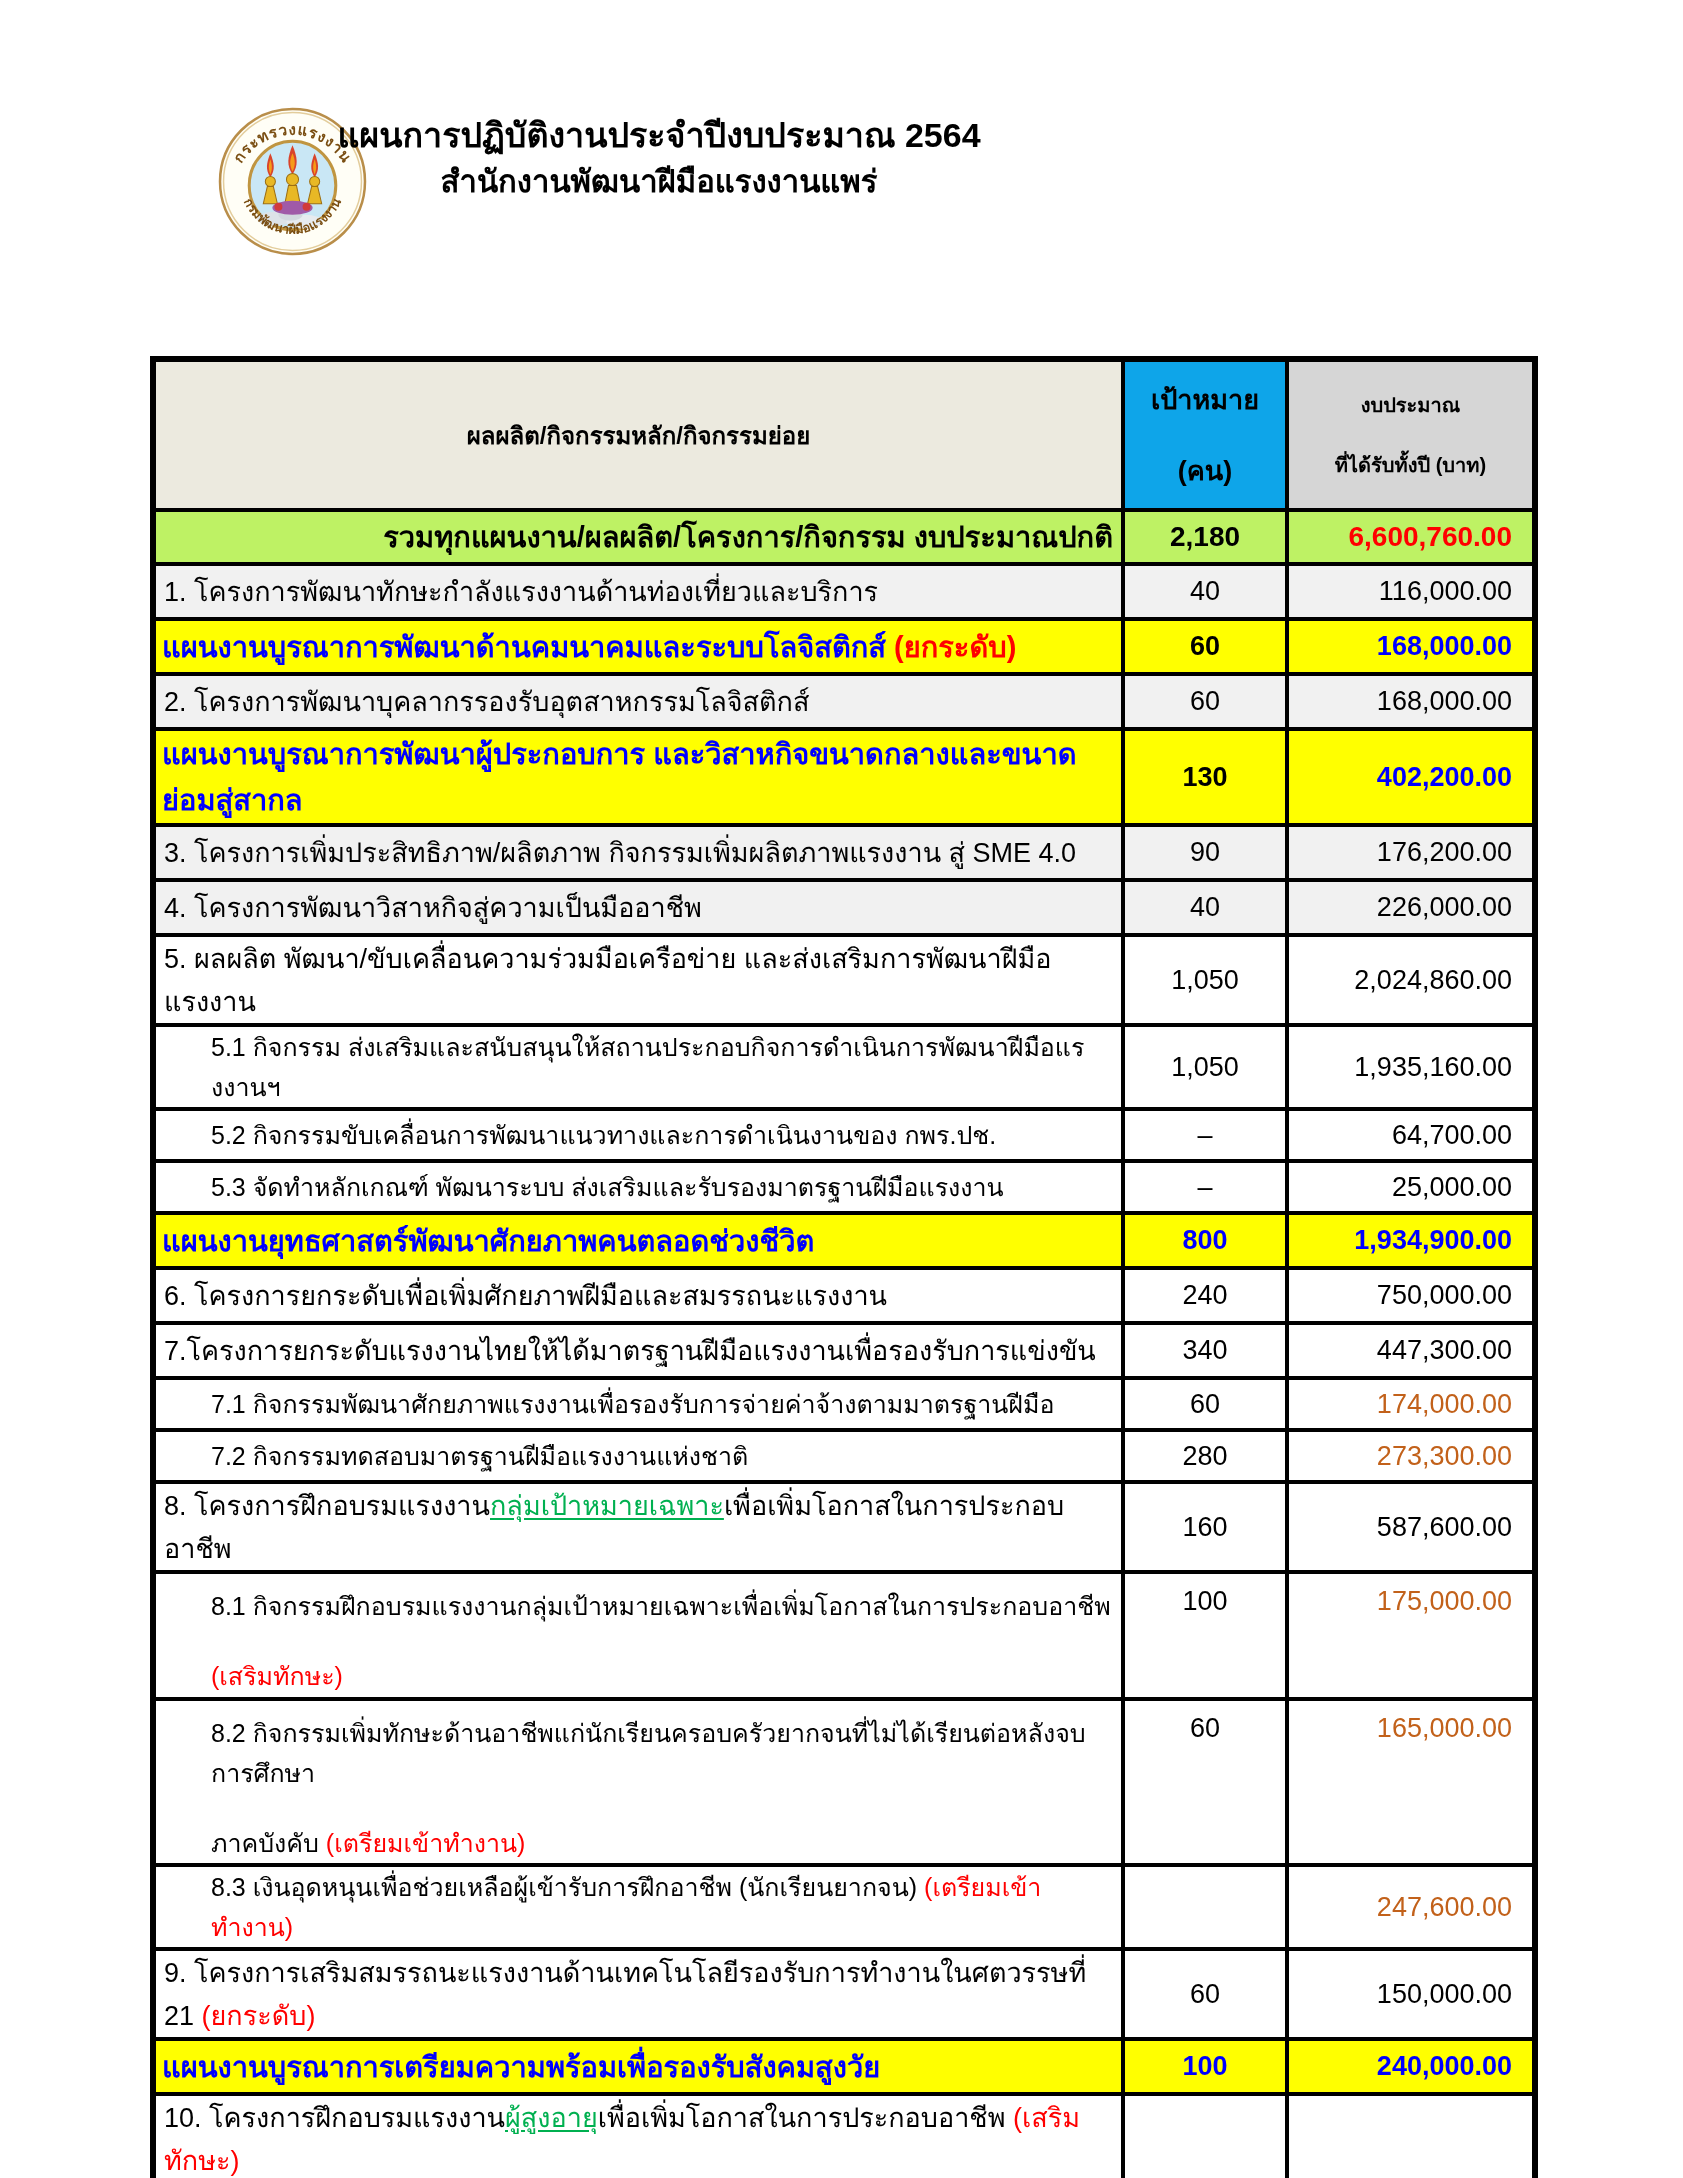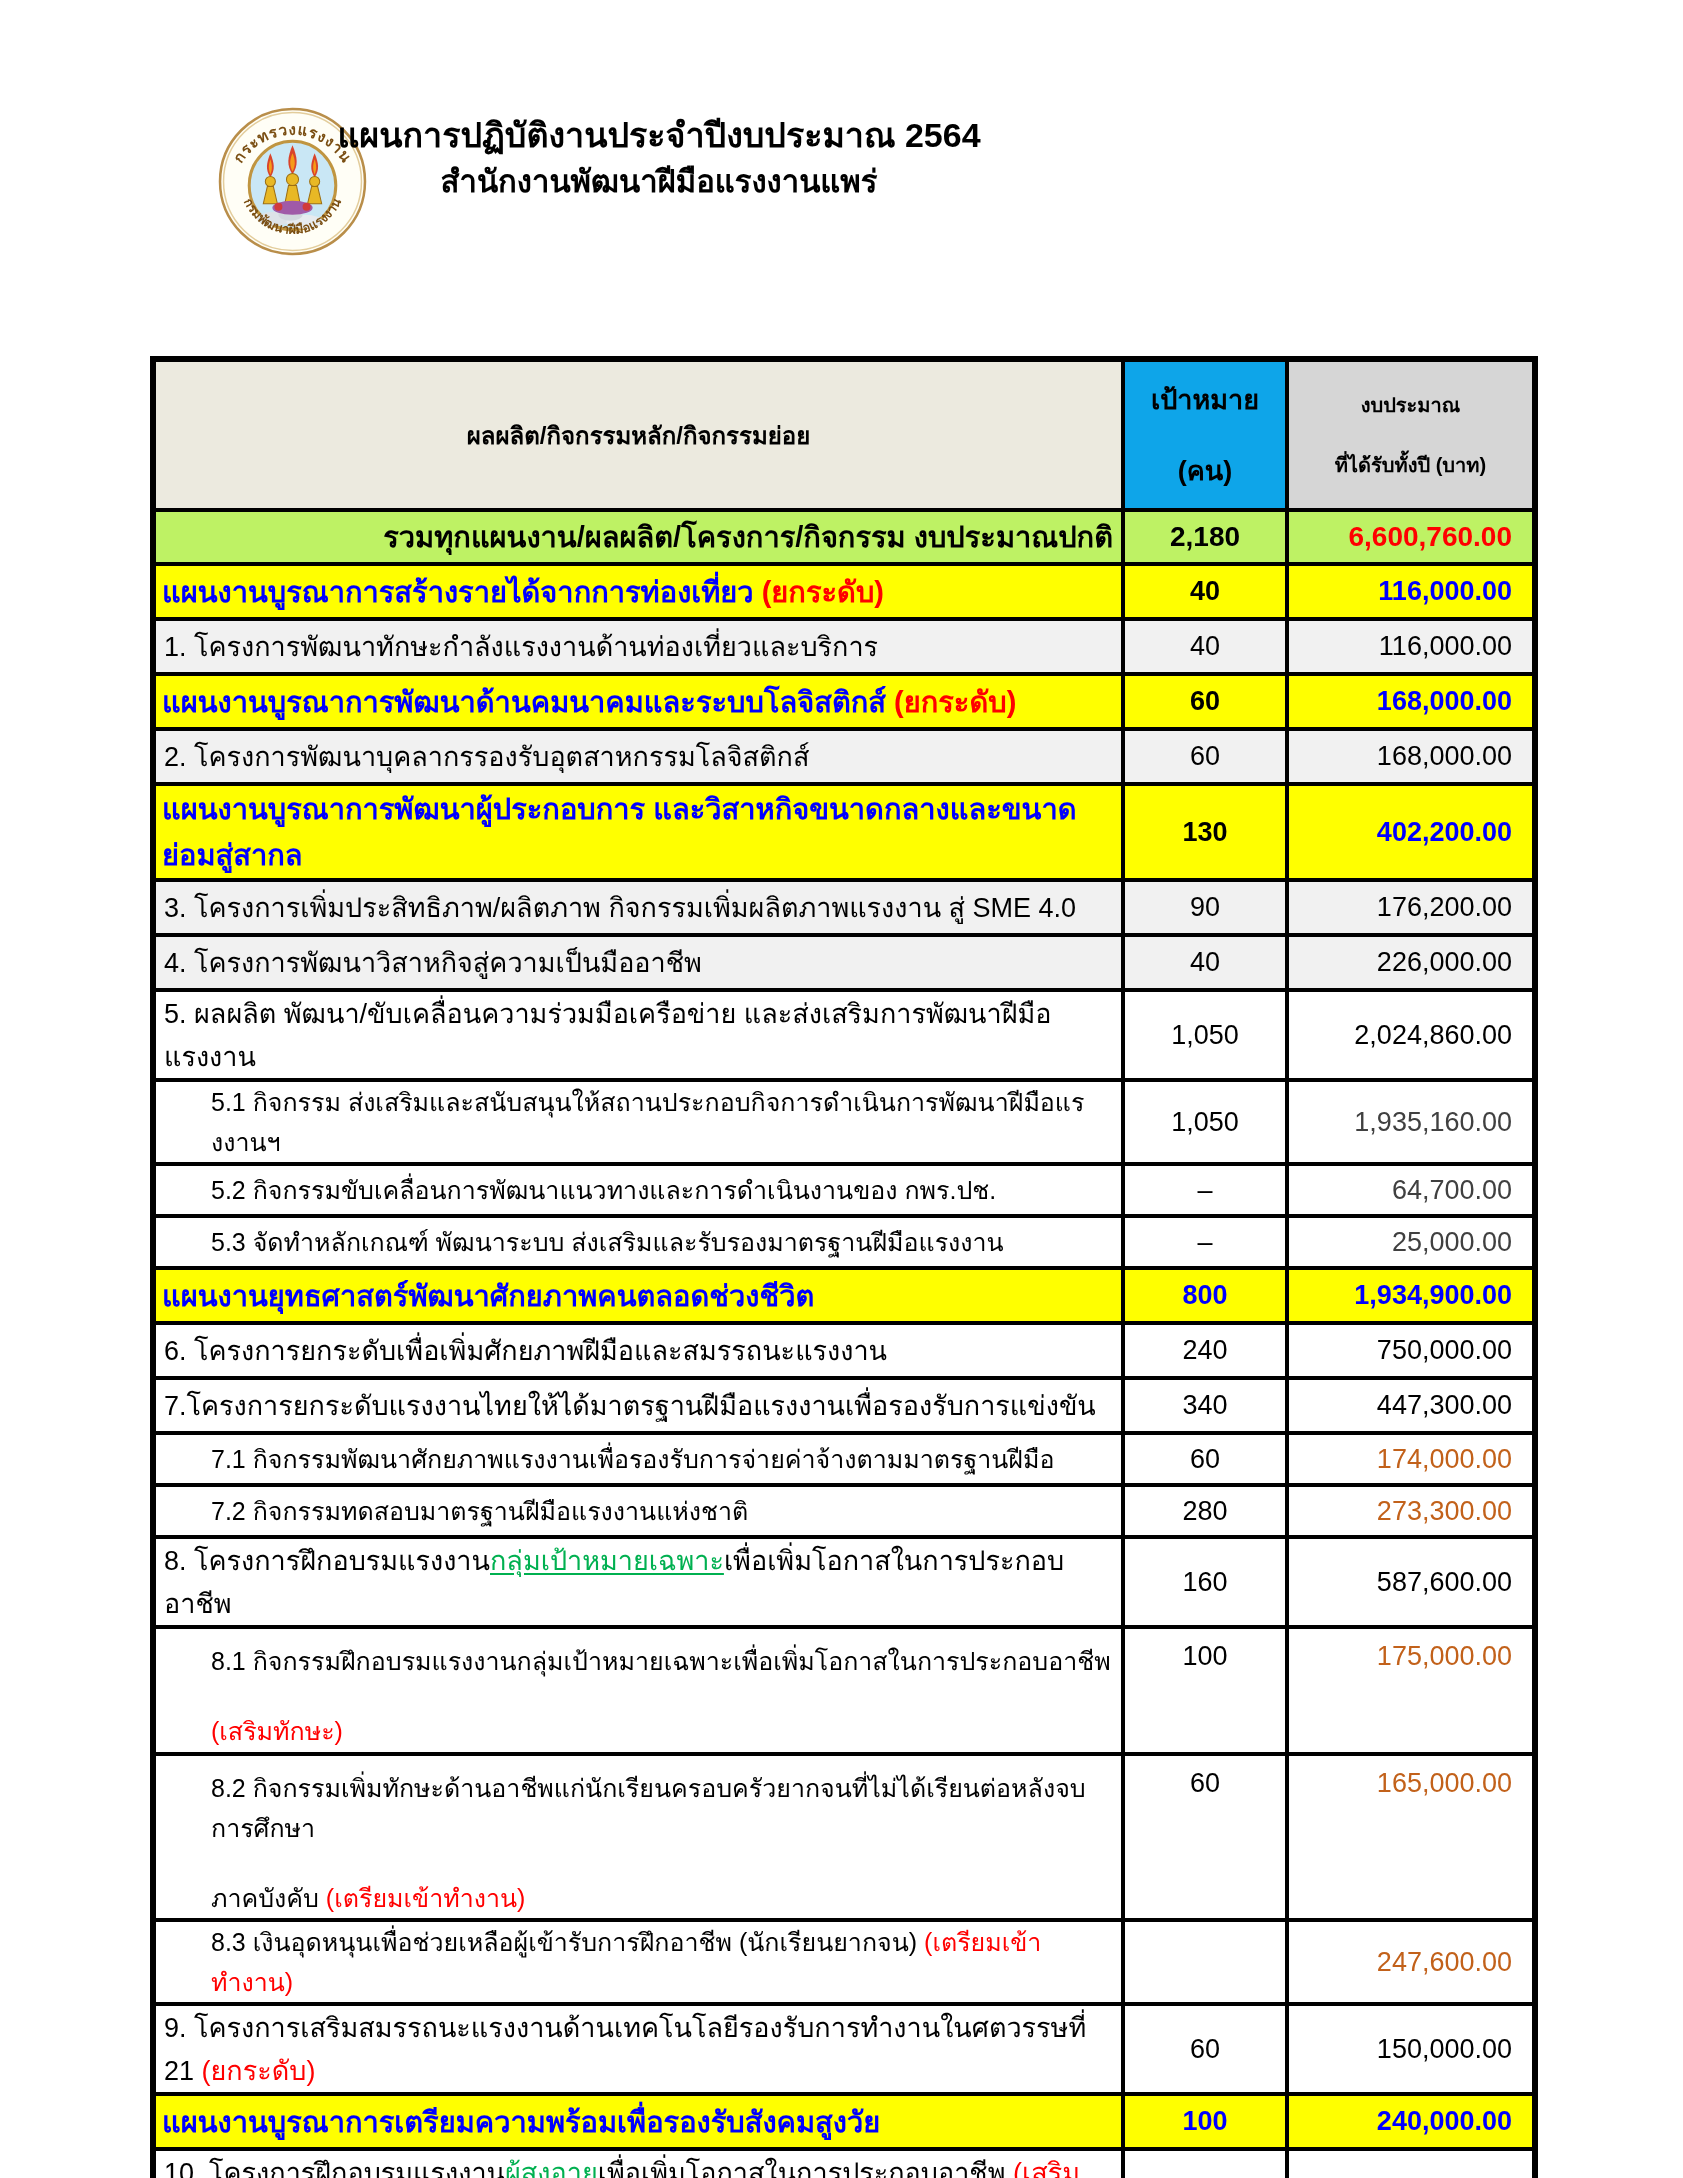--- a/index.html
+++ b/index.html
@@ -35,21 +35,21 @@
   tr.tall .line2{margin-top:30px;}
   tr.last td{height:55px;}
 
   .cell-target{text-align:center;font-size:27px;}
   .cell-budget{text-align:right;padding-right:20px;font-size:27px;}
   tr.total .cell-target,tr.total .cell-budget{font-size:28px;}
 
   .c-blue{color:#0000FF;}
   .c-red{color:#FF0000;}
   .c-green{color:#00B050;text-decoration:underline;text-underline-offset:3px;}
-  .c-darkred{color:#404040;}
+  .c-darkred{color:#000000;}
   .c-orange{color:#C2611A;}
 </style>
 </head>
 <body>
 
 <div class="page">
 
   <svg class="logo" viewBox="0 0 148 148" aria-hidden="true">
     <circle cx="74" cy="74" r="72" fill="#FFFEF6" stroke="#B98E4A" stroke-width="2.5"></circle>
     <circle cx="74" cy="74" r="68.5" fill="none" stroke="#E3CD9C" stroke-width="1.5"></circle>
@@ -120,27 +120,20 @@
         </tr>
       </thead>
       <tbody>
           <tr class="total">
             <td class="cell-label">
               <div class="line1"><span>รวมทุกแผนงาน/ผลผลิต/โครงการ/กิจกรรม งบประมาณปกติ</span></div>
             </td>
             <td class="cell-target"><span>2,180</span></td>
             <td class="cell-budget"><span class="c-red">6,600,760.00</span></td>
           </tr>
-          <tr class="plan">
-            <td class="cell-label">
-              <div class="line1"><span class="c-blue">แผนงานบูรณาการสร้างรายได้จากการท่องเที่ยว</span><span class="c-red">  (ยกระดับ)</span></div>
-            </td>
-            <td class="cell-target"><span>40</span></td>
-            <td class="cell-budget"><span class="c-blue">116,000.00</span></td>
-          </tr>
           <tr class="item shade">
             <td class="cell-label">
               <div class="line1"><span>1. โครงการพัฒนาทักษะกำลังแรงงานด้านท่องเที่ยวและบริการ</span></div>
             </td>
             <td class="cell-target"><span>40</span></td>
             <td class="cell-budget"><span>116,000.00</span></td>
           </tr>
           <tr class="plan">
             <td class="cell-label">
               <div class="line1"><span class="c-blue">แผนงานบูรณาการพัฒนาด้านคมนาคมและระบบโลจิสติกส์</span><span class="c-red">  (ยกระดับ)</span></div>

